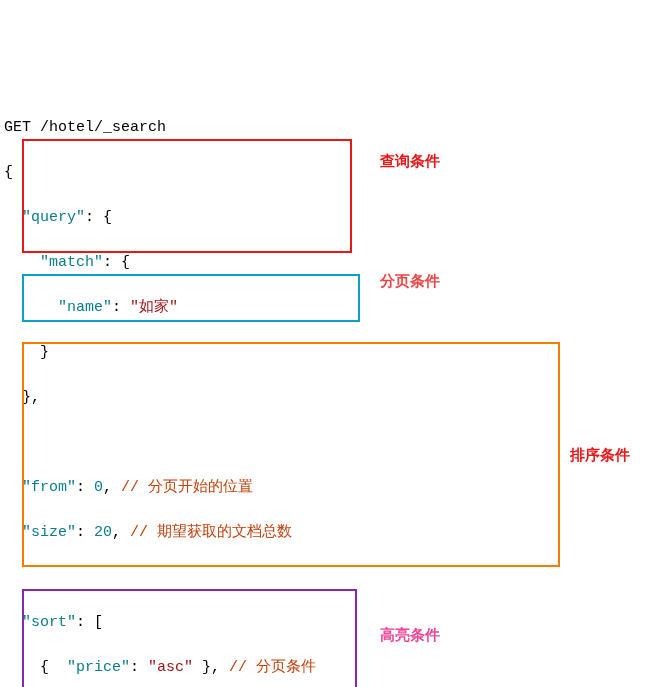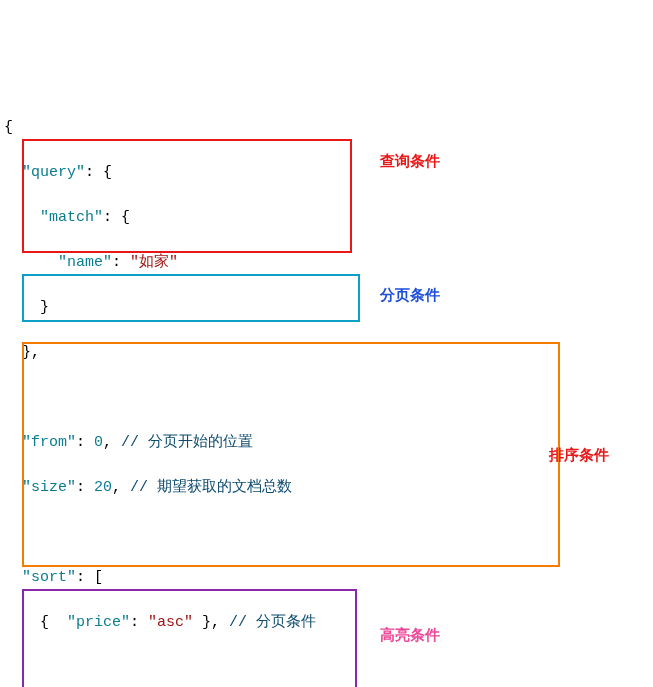--- a/index.html
+++ b/index.html
@@ -22,21 +22,21 @@
     .code-container {
       position: relative;
     }
     .line {
       display: block;
       height: 22.5px;
     }
     .key { color: #0a7d8e; }
     .str { color: #a11515; }
     .num { color: #0a7d8e; }
-    .comment { color: #0c4a6e; }
+    .comment { color: #c2410c; }
 
     .box {
       position: absolute;
       border-width: 2.5px;
       border-style: solid;
       pointer-events: none;
     }
     .box-red {
       border-color: #e81818;
       top: 45px;
@@ -65,30 +65,31 @@
       width: 335px;
       height: 160px;
     }
     .label {
       position: absolute;
       font-weight: bold;
       font-size: 15px;
       font-family: "PingFang SC", "Microsoft YaHei", sans-serif;
     }
     .label-query { color: #e81818; top: 56px; left: 376px; text-align: center; }
-    .label-page { color: #1d4ed8; top: 190px; left: 376px; }
-    .label-sort { color: #e81818; top: 350px; left: 545px; }
+    .label-page { color: #ef4444; top: 176px; left: 376px; }
+    .label-sort { color: #e81818; top: 350px; left: 566px; }
     .label-highlight { color: #ec4899; top: 530px; left: 376px; }
   </style>
 </head>
 <body>
 
 
 
 <div class="code-container">
+<span class="line"><span>GET</span> <span>/hotel/_search</span></span>
 <span class="line">{</span>
 <span class="line">  <span class="key">"query"</span>: {</span>
 <span class="line">    <span class="key">"match"</span>: {</span>
 <span class="line">      <span class="key">"name"</span>: <span class="str">"如家"</span></span>
 <span class="line">    }</span>
 <span class="line">  },</span>
 <span class="line">  </span>
 <span class="line">  <span class="key">"from"</span>: <span class="num">0</span>, <span class="comment">// 分页开始的位置</span></span>
 <span class="line">  <span class="key">"size"</span>: <span class="num">20</span>, <span class="comment">// 期望获取的文档总数</span></span>
 <span class="line">  </span>

